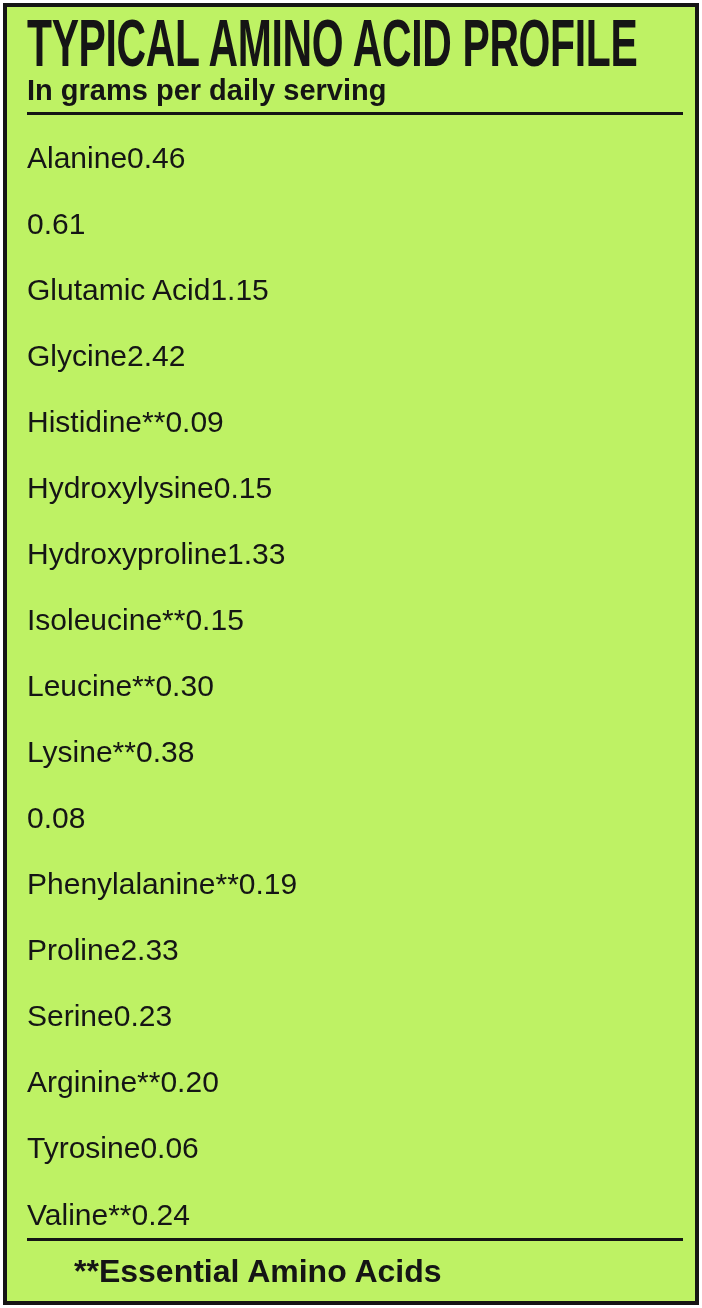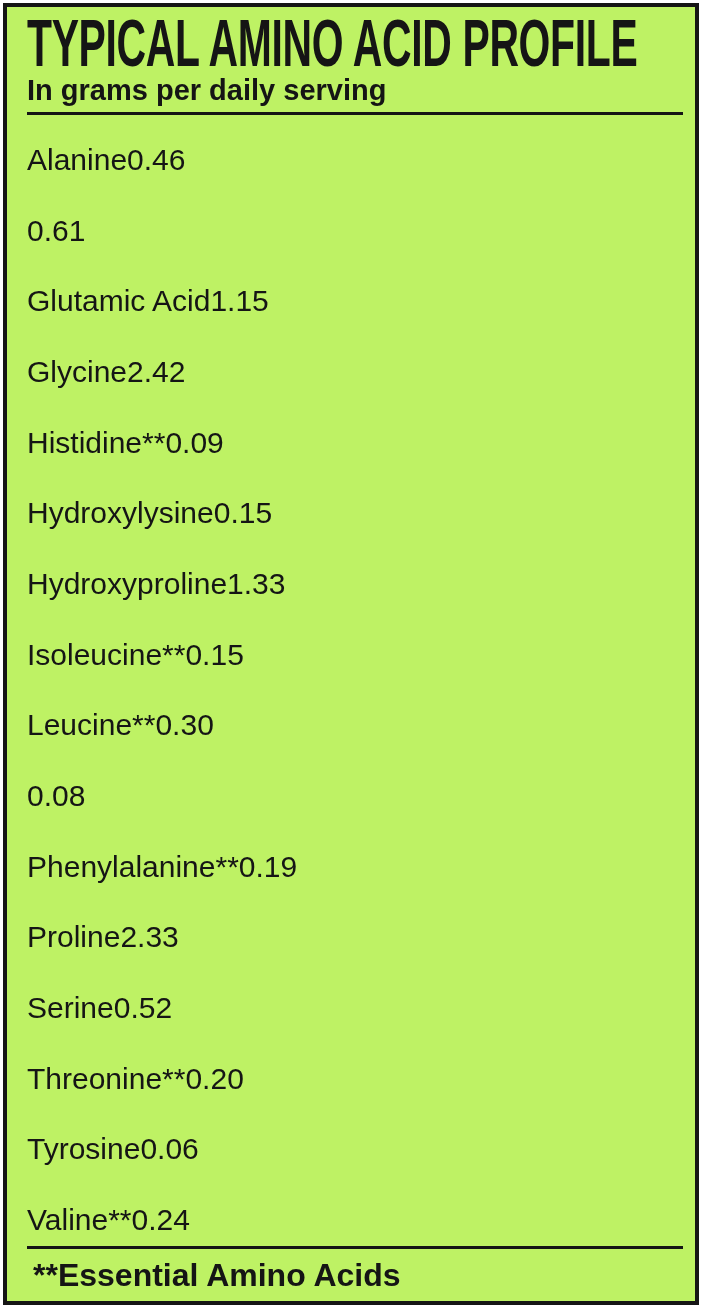--- a/index.html
+++ b/index.html
@@ -68,27 +68,28 @@
     display: flex;
     align-items: center;
     justify-content: flex-start;
     font-size: 30px;
     line-height: 1;
     margin-top: 19px;
   }
   .row-name { text-align: left; }
   .row-value { text-align: right; }
   .footnote {
-    height: 52px;
+    height: 60px;
     flex: none;
     display: flex;
     align-items: center;
-    padding-left: 26px;
+    padding-left: 39px;
     font-weight: bold;
     font-size: 32px;
+    margin-left: 28px;
   }
 </style>
 </head>
 <body>
 
 <div class="panel">
   <div class="header">
     <div class="title-wrap">
       <span class="title">TYPICAL AMINO ACID PROFILE</span>
     </div>
@@ -127,36 +128,40 @@
       </div>
       <div class="row">
         <span class="row-name">Isoleucine**</span>
         <span class="row-value">0.15</span>
       </div>
       <div class="row">
         <span class="row-name">Leucine**</span>
         <span class="row-value">0.30</span>
       </div>
       <div class="row">
+        <span class="row-name">Lysine**</span>
+        <span class="row-value">0.38</span>
+      </div>
+      <div class="row">
         <span class="row-value">0.08</span>
       </div>
       <div class="row">
         <span class="row-name">Phenylalanine**</span>
         <span class="row-value">0.19</span>
       </div>
       <div class="row">
         <span class="row-name">Proline</span>
         <span class="row-value">2.33</span>
       </div>
       <div class="row">
         <span class="row-name">Serine</span>
-        <span class="row-value">0.52</span>
+        <span class="row-value">0.23</span>
       </div>
       <div class="row">
-        <span class="row-name">Threonine**</span>
+        <span class="row-name">Arginine**</span>
         <span class="row-value">0.20</span>
       </div>
       <div class="row">
         <span class="row-name">Tyrosine</span>
         <span class="row-value">0.06</span>
       </div>
       <div class="row">
         <span class="row-name">Valine**</span>
         <span class="row-value">0.24</span>
       </div>

